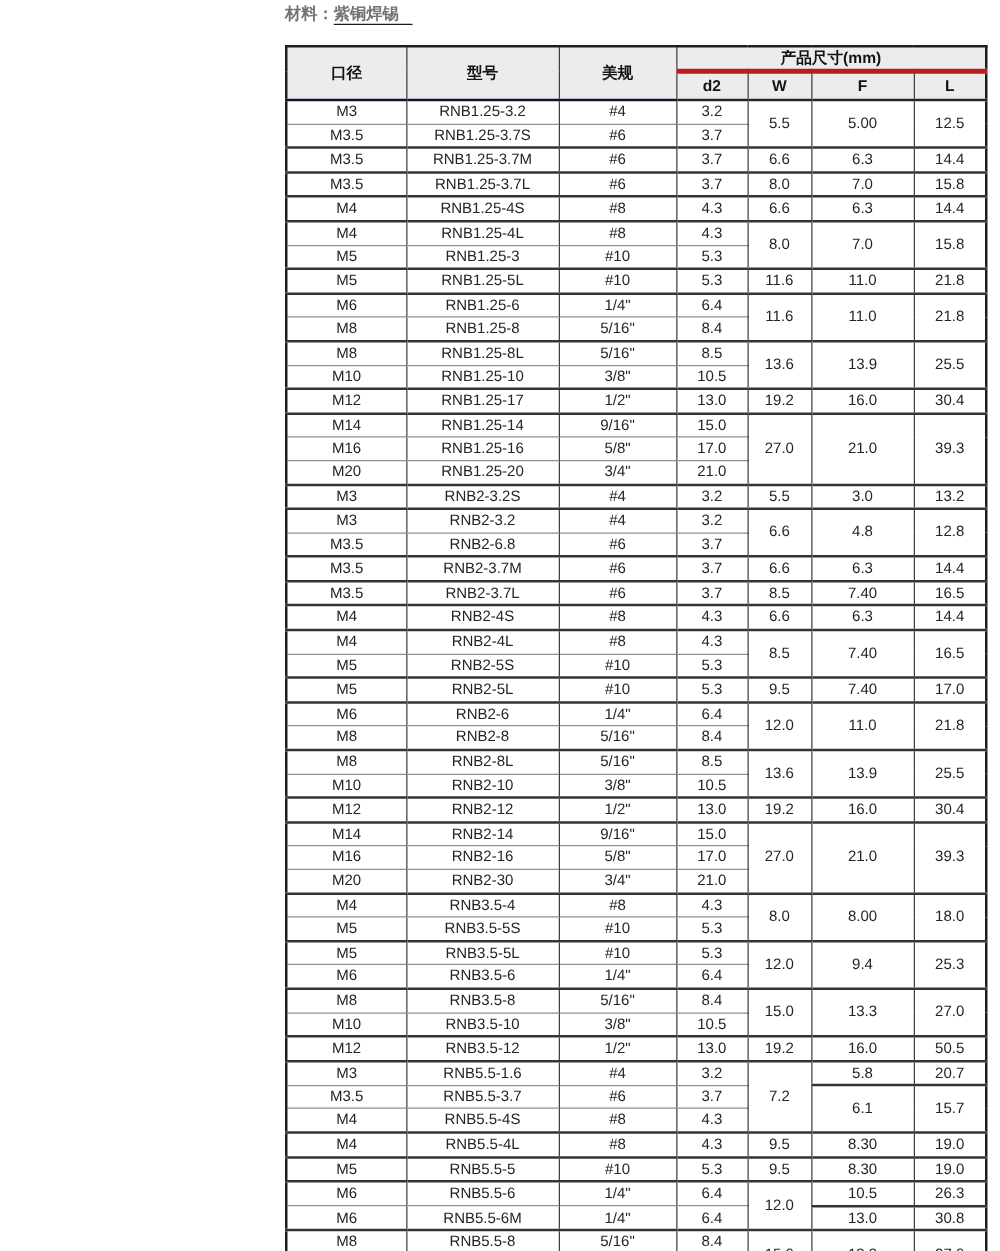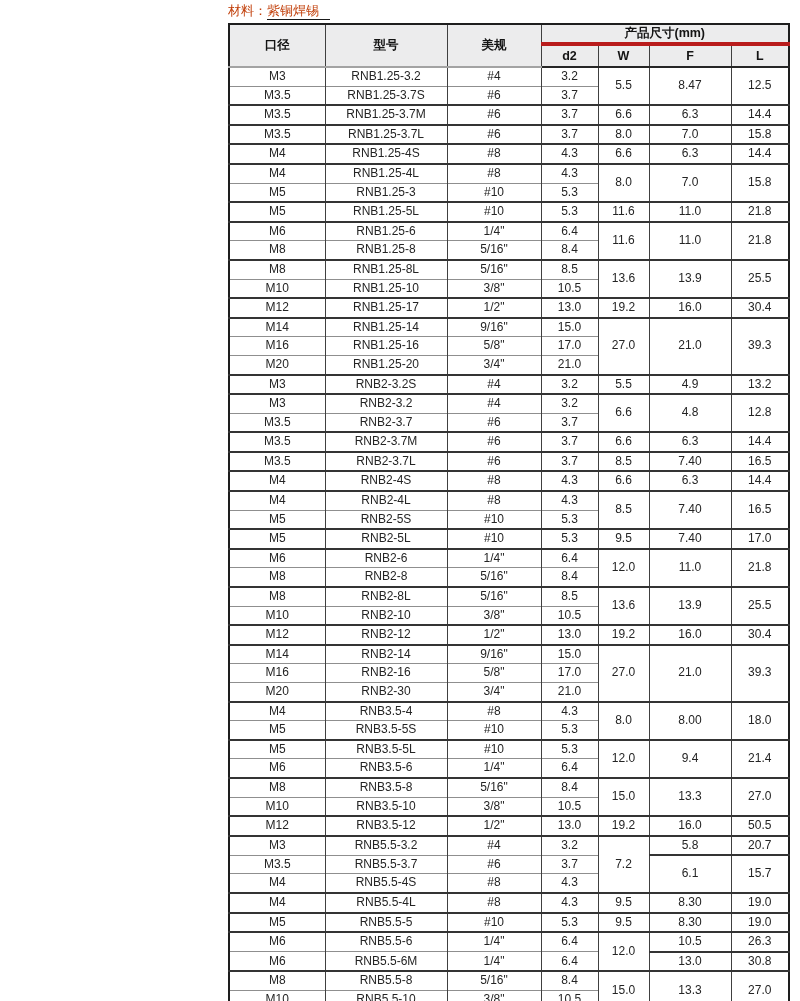--- a/index.html
+++ b/index.html
@@ -1,29 +1,29 @@
 <!DOCTYPE html>
 <html><head>
 <meta charset="utf-8">
 <style>
   * { margin:0; padding:0; box-sizing:border-box; }
   html,body { width:800px; height:1001px; background:#ffffff; overflow:hidden;
     font-family:"Liberation Sans","DejaVu Sans",sans-serif; }
   .sheet { position:absolute; left:228px; top:3px; width:562px; }
-  .title-line { font-size:13px; font-weight:normal; color:#c2410c; height:17px;
-    line-height:15px; margin-bottom:3px; white-space:nowrap; }
+  .title-line { font-size:13px; font-weight:bold; color:#737373; height:17px;
+    line-height:15px; margin-bottom:16px; white-space:nowrap; }
   .title-value { border-bottom:1.5px solid #1a1a1a; padding-right:11px; padding-bottom:1px; }
 
   table.spec { border-collapse:collapse; width:560px; table-layout:fixed;
     border:2px solid #1e1e1e; }
   th { background:#ececed; font-weight:600; font-size:12.5px; color:#141414;
     border-left:1px solid #404040; text-align:center; vertical-align:middle; }
   tr.h1 th { height:20px; }
   tr.h2 th { height:23px; border-bottom:2px solid #262626; }
-  th.span2 { border-bottom:2px solid #a3a3a3; }
+  th.span2 { border-bottom:2px solid #0f172a; }
   th.group { border-bottom:4px solid #b91c1c; }
 
   td { border-left:1px solid #404040; font-size:12px; color:#242424;
     text-align:center; vertical-align:middle; height:17.6px; line-height:17.6px;
     padding:0; white-space:nowrap; }
   td.sc { border-top:1px solid #8f8f8f; }          
   tr.g td.sc { border-top:2px solid #343434; }     
   td.nc { border-top:2px solid #343434; }          
 </style>
 </head>
@@ -56,21 +56,21 @@
         <th>L</th>
       </tr>
     </thead>
     <tbody>
         <tr class="g">
           <td class="sc">M3</td>
           <td class="sc">RNB1.25-3.2</td>
           <td class="sc">#4</td>
           <td class="sc">3.2</td>
           <td class="nc" rowspan="2">5.5</td>
-          <td class="nc" rowspan="2">8.47</td>
+          <td class="nc" rowspan="2">5.00</td>
           <td class="nc" rowspan="2">12.5</td>
         </tr>
         <tr>
           <td class="sc">M3.5</td>
           <td class="sc">RNB1.25-3.7S</td>
           <td class="sc">#6</td>
           <td class="sc">3.7</td>
         </tr>
         <tr class="g">
           <td class="sc">M3.5</td>
@@ -182,35 +182,35 @@
           <td class="sc">RNB1.25-20</td>
           <td class="sc">3/4"</td>
           <td class="sc">21.0</td>
         </tr>
         <tr class="g">
           <td class="sc">M3</td>
           <td class="sc">RNB2-3.2S</td>
           <td class="sc">#4</td>
           <td class="sc">3.2</td>
           <td class="nc">5.5</td>
-          <td class="nc">4.9</td>
+          <td class="nc">3.0</td>
           <td class="nc">13.2</td>
         </tr>
         <tr class="g">
           <td class="sc">M3</td>
           <td class="sc">RNB2-3.2</td>
           <td class="sc">#4</td>
           <td class="sc">3.2</td>
           <td class="nc" rowspan="2">6.6</td>
           <td class="nc" rowspan="2">4.8</td>
           <td class="nc" rowspan="2">12.8</td>
         </tr>
         <tr>
           <td class="sc">M3.5</td>
-          <td class="sc">RNB2-3.7</td>
+          <td class="sc">RNB2-6.8</td>
           <td class="sc">#6</td>
           <td class="sc">3.7</td>
         </tr>
         <tr class="g">
           <td class="sc">M3.5</td>
           <td class="sc">RNB2-3.7M</td>
           <td class="sc">#6</td>
           <td class="sc">3.7</td>
           <td class="nc">6.6</td>
           <td class="nc">6.3</td>
@@ -333,21 +333,21 @@
           <td class="sc">#10</td>
           <td class="sc">5.3</td>
         </tr>
         <tr class="g">
           <td class="sc">M5</td>
           <td class="sc">RNB3.5-5L</td>
           <td class="sc">#10</td>
           <td class="sc">5.3</td>
           <td class="nc" rowspan="2">12.0</td>
           <td class="nc" rowspan="2">9.4</td>
-          <td class="nc" rowspan="2">21.4</td>
+          <td class="nc" rowspan="2">25.3</td>
         </tr>
         <tr>
           <td class="sc">M6</td>
           <td class="sc">RNB3.5-6</td>
           <td class="sc">1/4"</td>
           <td class="sc">6.4</td>
         </tr>
         <tr class="g">
           <td class="sc">M8</td>
           <td class="sc">RNB3.5-8</td>
@@ -367,21 +367,21 @@
           <td class="sc">M12</td>
           <td class="sc">RNB3.5-12</td>
           <td class="sc">1/2"</td>
           <td class="sc">13.0</td>
           <td class="nc">19.2</td>
           <td class="nc">16.0</td>
           <td class="nc">50.5</td>
         </tr>
         <tr class="g">
           <td class="sc">M3</td>
-          <td class="sc">RNB5.5-3.2</td>
+          <td class="sc">RNB5.5-1.6</td>
           <td class="sc">#4</td>
           <td class="sc">3.2</td>
           <td class="nc" rowspan="3">7.2</td>
           <td class="nc">5.8</td>
           <td class="nc">20.7</td>
         </tr>
         <tr>
           <td class="sc">M3.5</td>
           <td class="sc">RNB5.5-3.7</td>
           <td class="sc">#6</td>

